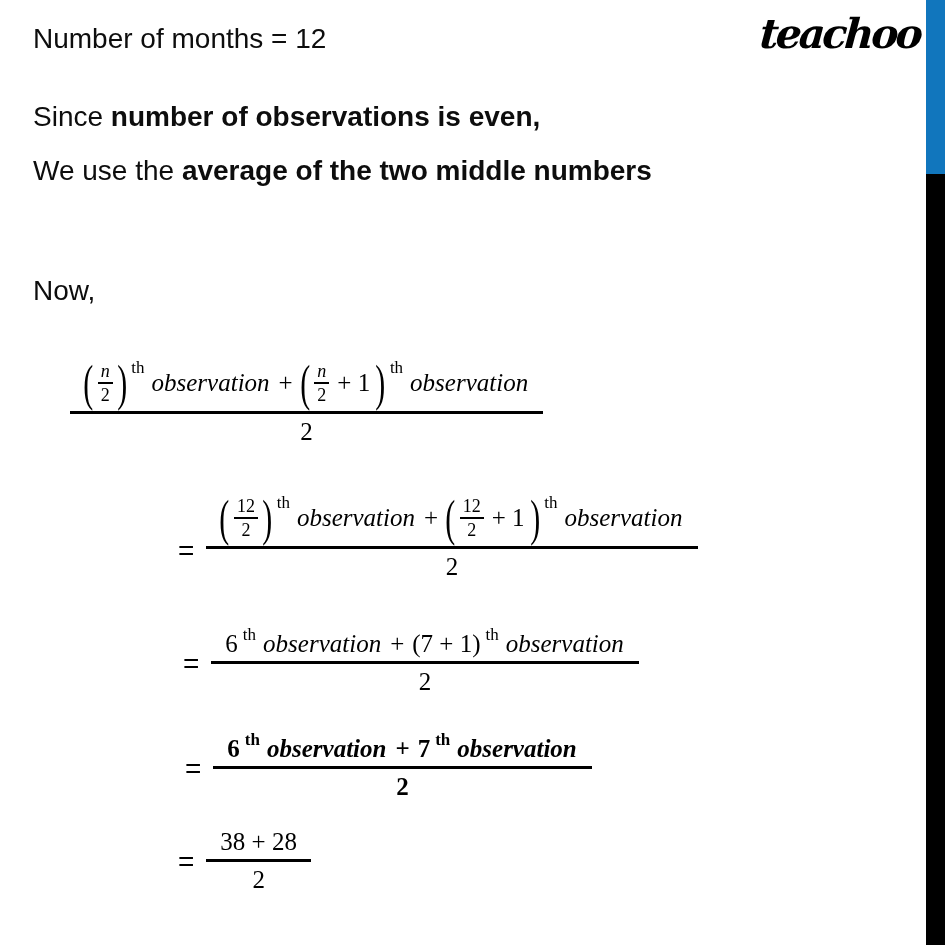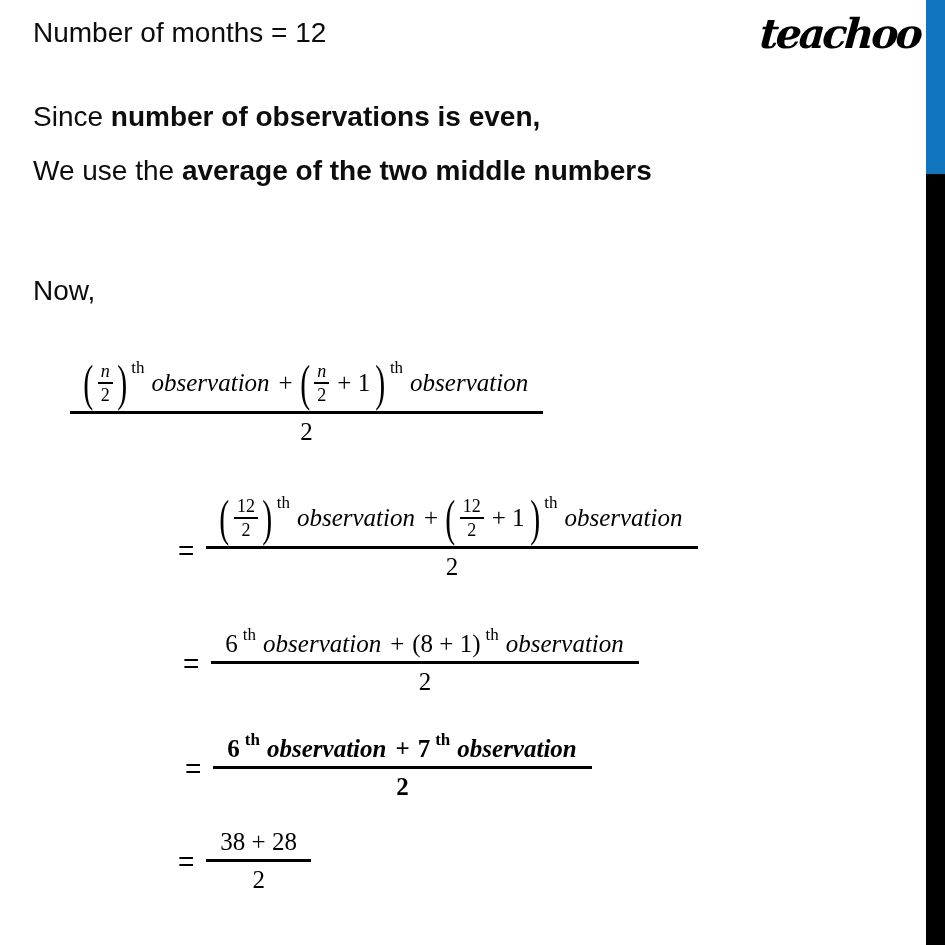--- a/index.html
+++ b/index.html
@@ -15,21 +15,21 @@
   
   .logo{
     position:absolute;left:760px;top:10px;width:150px;
     font-family:"DejaVu Serif",serif;font-style:italic;font-weight:700;
     font-size:41px;letter-spacing:-3px;color:#000;text-align:center;
     transform:skewX(-4deg);
   }
   
   .tline{position:absolute;left:33px;font-size:28px;line-height:34px;white-space:nowrap;}
   .tline .b{font-weight:700;}
-  .l1{top:16px;} .l2{top:100px;} .l3{top:154px;} .l4{top:274px;}
+  .l1{top:22px;} .l2{top:100px;} .l3{top:154px;} .l4{top:274px;}
   
   .frow{position:absolute;display:flex;gap:12px;color:#000;}
   .flhs{font-size:28px;white-space:nowrap;align-self:center;position:relative;}
   .flhs .medbold{font-weight:700;}
   .row-tall .flhs{top:14px;}
   .row-short .flhs{top:1px;}
   .fblock{display:inline-flex;flex-direction:column;align-items:center;}
   .fnum{
     display:flex;align-items:center;border-bottom:3px solid #000;
     padding:0 10px 3px 10px;white-space:nowrap;
@@ -142,21 +142,21 @@
 </div>
 
 <div class="frow row3 row-short">
   <span class="flhs">=</span>
   <span class="fblock">
     <span class="fnum fnum-s">
       <span class="mnum">6</span>
         <span class="msup">th</span>
       <span class="mtext">observation</span>
       <span class="mnum">+</span>
-      <span class="mnum">(8 + 1)</span>
+      <span class="mnum">(7 + 1)</span>
         <span class="msup">th</span>
       <span class="mtext">observation</span>
     </span>
     <span class="fden">2</span>
   </span>
 </div>
 
 <div class="frow row4 row-short">
   <span class="flhs">=</span>
   <span class="fblock">

